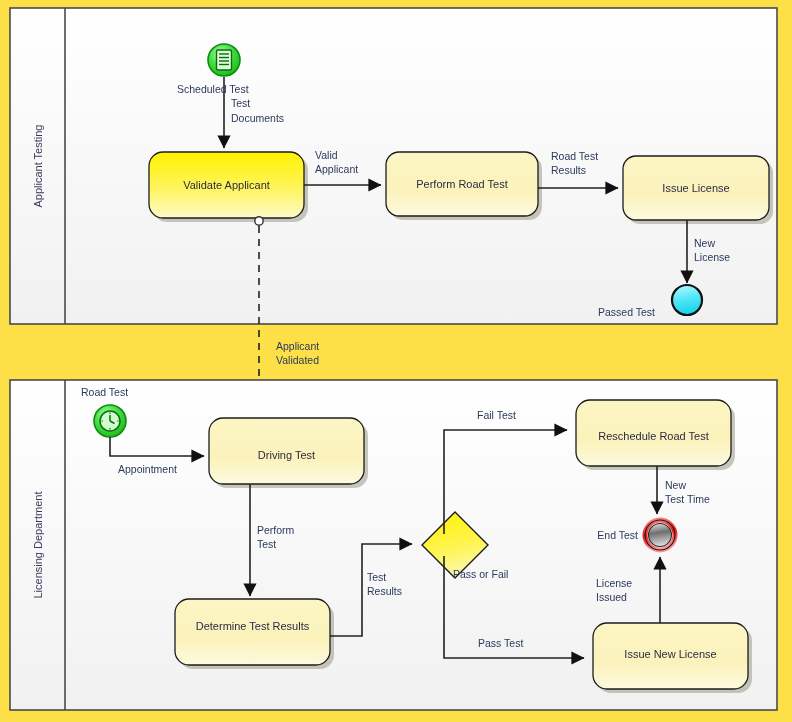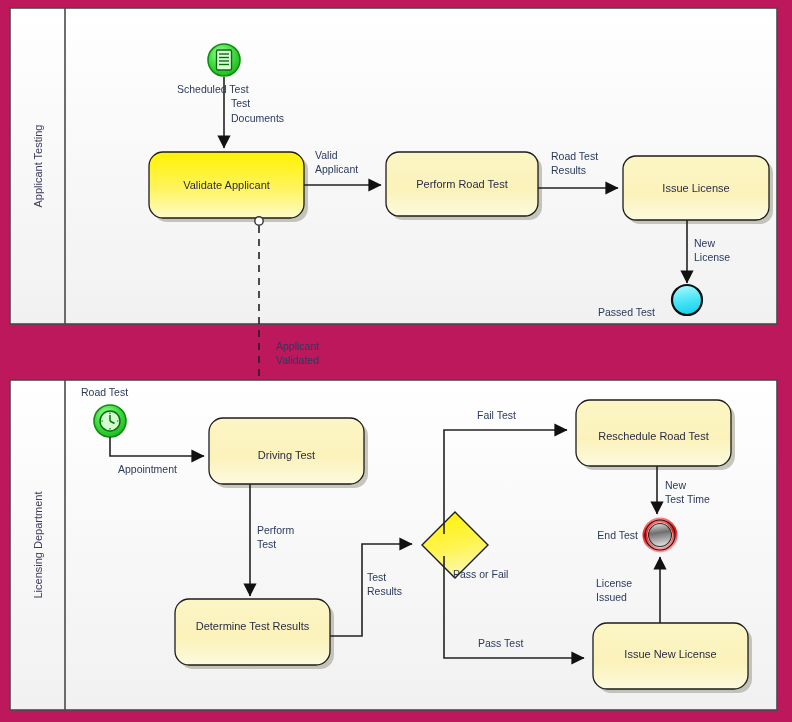--- a/index.html
+++ b/index.html
@@ -1,17 +1,17 @@
 <!DOCTYPE html>
 <html><head>
 <meta charset="utf-8">
 <style>
   html,body{margin:0;padding:0;background:#ffffff;}
   body{font-family:"Liberation Sans", sans-serif;}
-  #canvas{position:relative;width:792px;height:722px;overflow:hidden;background:#be185d;text-align:center;}
+  #canvas{position:relative;width:792px;height:722px;overflow:hidden;background:#fde047;text-align:center;}
   svg#diagram{position:absolute;left:0;top:0;width:792px;height:722px;}
 
   .lane-label{
     font-size:11px;fill:#3a3a5a;font-family:"Liberation Sans", sans-serif;
   }
   .task-label{
     font-size:11px;fill:#2b2b44;font-family:"Liberation Sans", sans-serif;
     text-anchor:middle;dominant-baseline:middle;
   }
   .edge-label{

